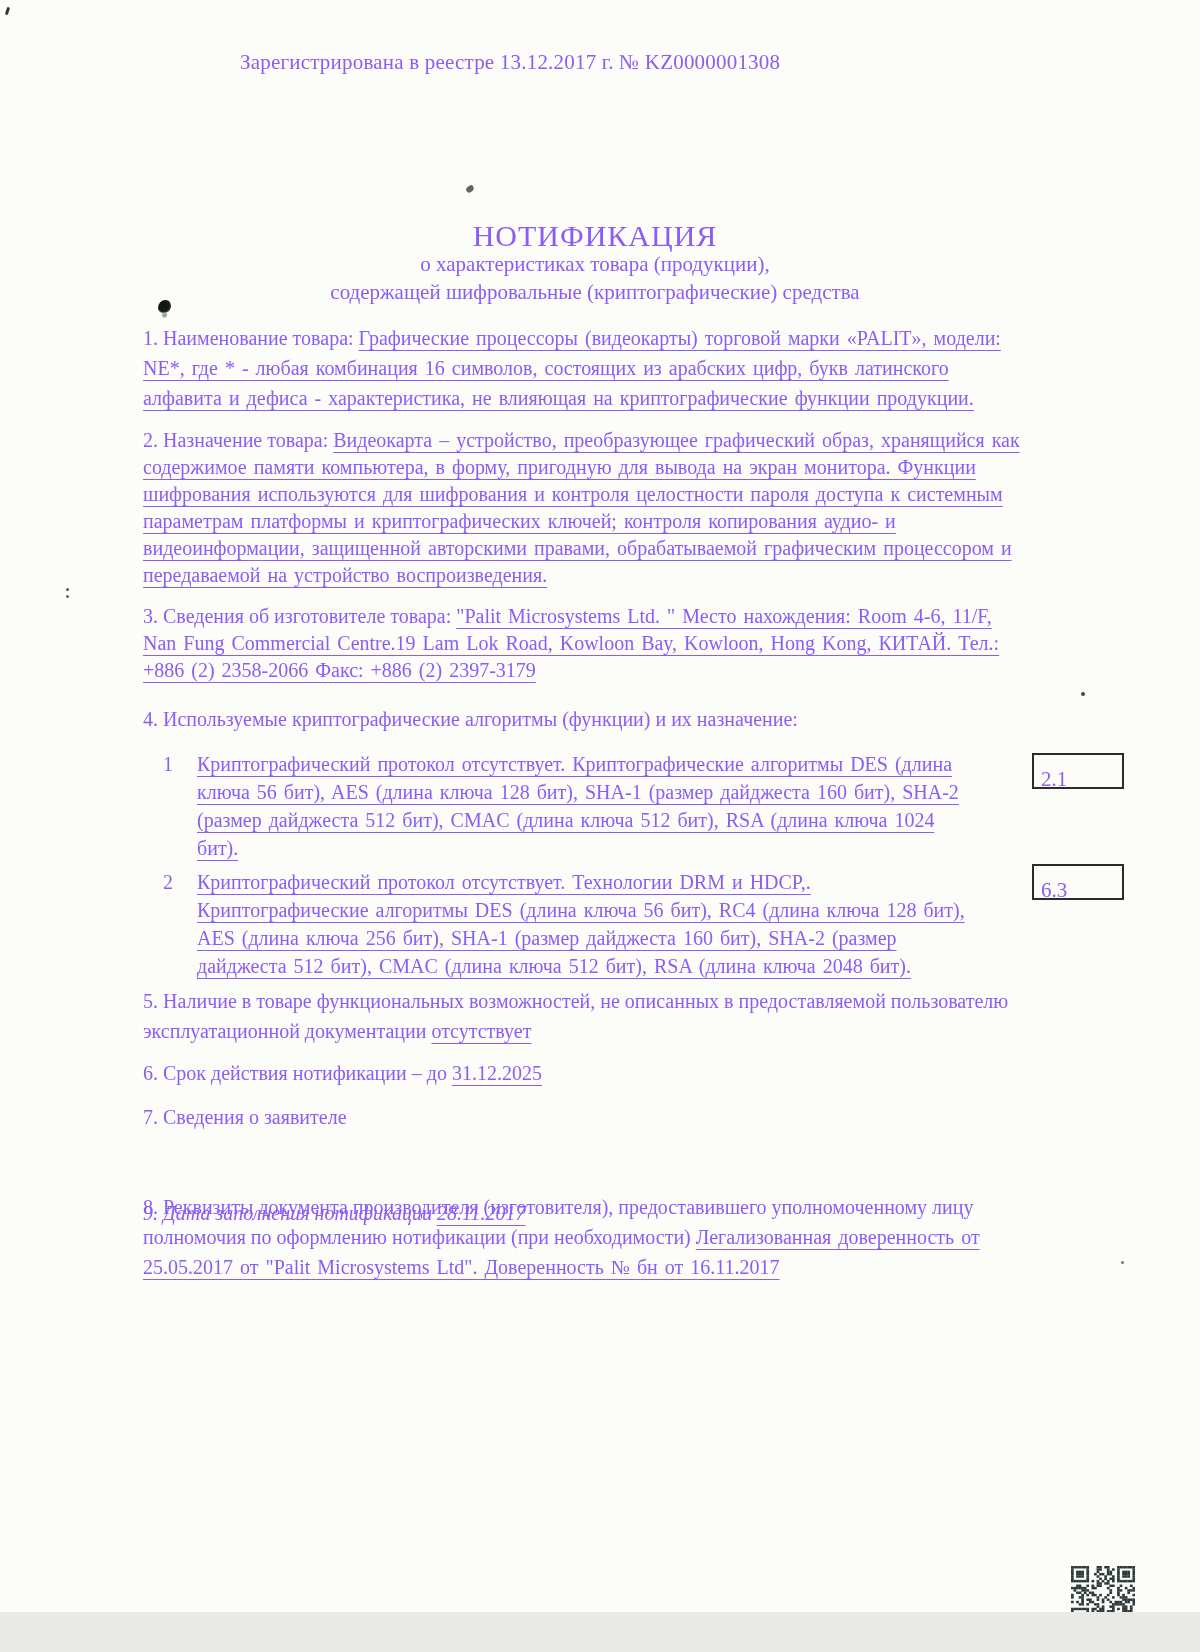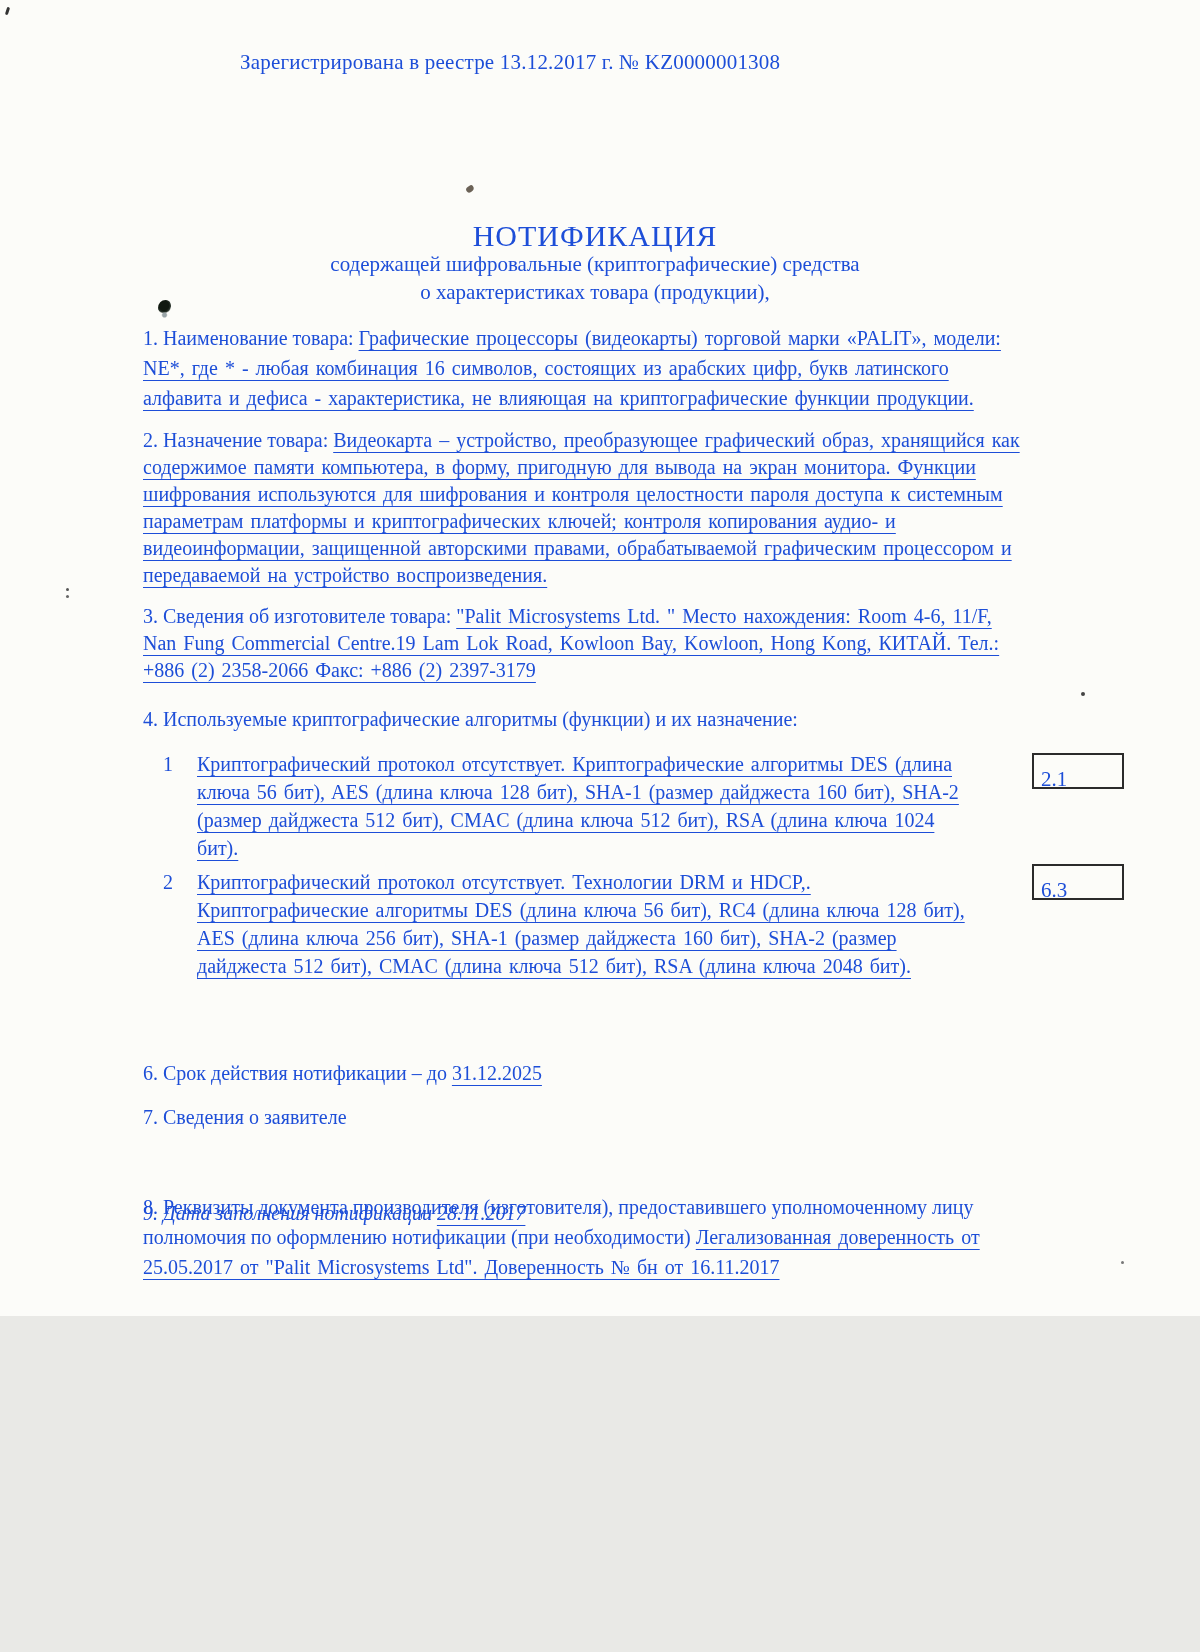--- a/index.html
+++ b/index.html
@@ -1,21 +1,21 @@
 <!DOCTYPE html>
 <html><head>
 <meta charset="utf-8">
 <style>
   html,body{margin:0;padding:0;background:#e9e9e6;}
   .page{
     position:relative;
-    width:1200px;height:1316px;
+    width:1200px;height:1612px;
     background:#fcfcf9;
     font-family:"Liberation Serif","DejaVu Serif",serif;
-    color:#1d4ed8;
+    color:#8b5cf6;
     overflow:hidden;
   }
   .abs{position:absolute;}
   .reg-line{left:240px;top:50px;font-size:21px;letter-spacing:.2px;}
   .title-block{left:0;top:222px;width:1190px;text-align:center;line-height:28px;}
   .doc-title{font-size:30px;letter-spacing:1px;}
   .doc-sub{font-size:21px;}
   .para{left:143px;width:880px;font-size:20px;line-height:27px;}
   .p1{top:323px;line-height:30px;}
   .p2{top:427px;}
@@ -76,22 +76,22 @@
 </style>
 </head>
 <body>
 
 <div class="page">
 
   <div class="abs reg-line">Зарегистрирована в реестре 13.12.2017  г. № KZ0000001308</div>
 
   <div class="abs title-block">
     <div class="doc-title">НОТИФИКАЦИЯ</div>
+    <div class="doc-sub">о характеристиках товара (продукции),</div>
     <div class="doc-sub">содержащей шифровальные (криптографические) средства</div>
-    <div class="doc-sub">о характеристиках товара (продукции),</div>
   </div>
 
   <div class="abs para p1"><span>1. Наименование товара: </span><span class="u">Графические процессоры (видеокарты) торговой марки «PALIT», модели: NE*, где * - любая комбинация 16 символов, состоящих из арабских цифр, букв латинского алфавита и дефиса - характеристика, не влияющая на криптографические функции продукции.</span></div>
 
   <div class="abs para p2"><span>2. Назначение товара: </span><span class="u">Видеокарта – устройство, преобразующее графический образ, хранящийся как содержимое памяти компьютера, в форму, пригодную для вывода на экран монитора. Функции шифрования используются для шифрования и контроля целостности пароля доступа к системным параметрам платформы и криптографических ключей; контроля копирования аудио- и видеоинформации, защищенной авторскими правами, обрабатываемой графическим процессором и передаваемой на устройство воспроизведения.</span></div>
 
   <div class="abs para p3"><span>3. Сведения об изготовителе товара: </span><span class="u">"Palit Microsystems Ltd. " Место нахождения: Room 4-6, 11/F, Nan Fung Commercial Centre.19 Lam Lok Road, Kowloon Bay, Kowloon, Hong Kong, КИТАЙ. Тел.: +886 (2) 2358-2066 Факс: +886 (2) 2397-3179</span></div>
 
   <div class="abs para p4h">4. Используемые криптографические алгоритмы (функции) и их назначение:</div>
 
@@ -100,20 +100,21 @@
     <span class="algo-text u">Криптографический протокол отсутствует. Криптографические алгоритмы DES (длина ключа 56 бит), AES (длина ключа 128 бит), SHA-1 (размер дайджеста 160 бит), SHA-2 (размер дайджеста 512 бит), CMAC (длина ключа 512 бит), RSA (длина ключа 1024 бит).</span>
   </div>
   <div class="abs ref-box box1"><span>2.1</span></div>
 
   <div class="abs algo-item item2">
     <span class="algo-num">2</span>
     <span class="algo-text u">Криптографический протокол отсутствует. Технологии DRM и HDCP,. Криптографические алгоритмы DES (длина ключа 56 бит), RC4 (длина ключа 128 бит), AES (длина ключа 256 бит), SHA-1 (размер дайджеста 160 бит), SHA-2 (размер дайджеста 512 бит), CMAC (длина ключа 512 бит), RSA (длина ключа 2048 бит).</span>
   </div>
   <div class="abs ref-box box2"><span>6.3</span></div>
 
+  <div class="abs para p5"><span>5. Наличие в товаре функциональных возможностей, не описанных в предоставляемой пользователю эксплуатационной документации </span><span class="u">отсутствует</span></div>
 
   <div class="abs para p6"><span>6. Срок действия нотификации – до </span><span class="u">31.12.2025</span></div>
 
   <div class="abs para p7">7. Сведения о заявителе</div>
 
   <div class="abs para p8"><span>8. Реквизиты документа производителя (изготовителя), предоставившего уполномоченному лицу полномочия по оформлению нотификации (при необходимости) </span><span class="u">Легализованная доверенность от 25.05.2017 от "Palit Microsystems Ltd". Доверенность № бн от 16.11.2017</span></div>
 
   <div class="abs para p9"><span>9. Дата заполнения нотификации </span><span class="u">28.11.2017</span></div>
 
   <svg class="abs qr" width="64" height="58" viewBox="0 0 25 25" preserveAspectRatio="none" fill="#2d383b" xmlns="http://www.w3.org/2000/svg">

